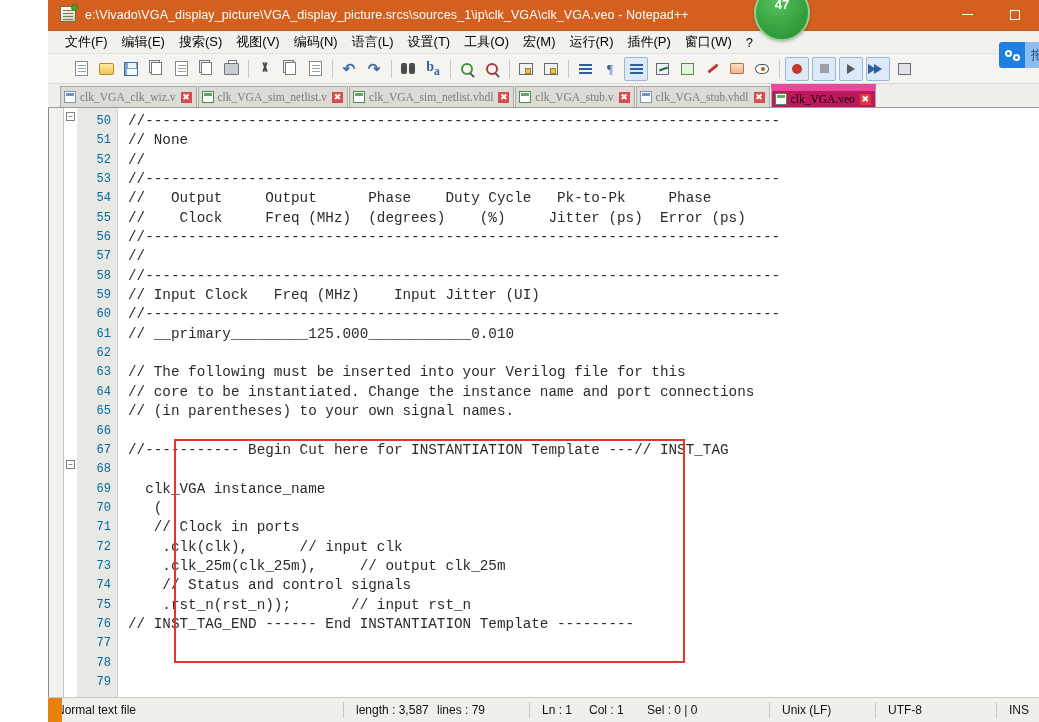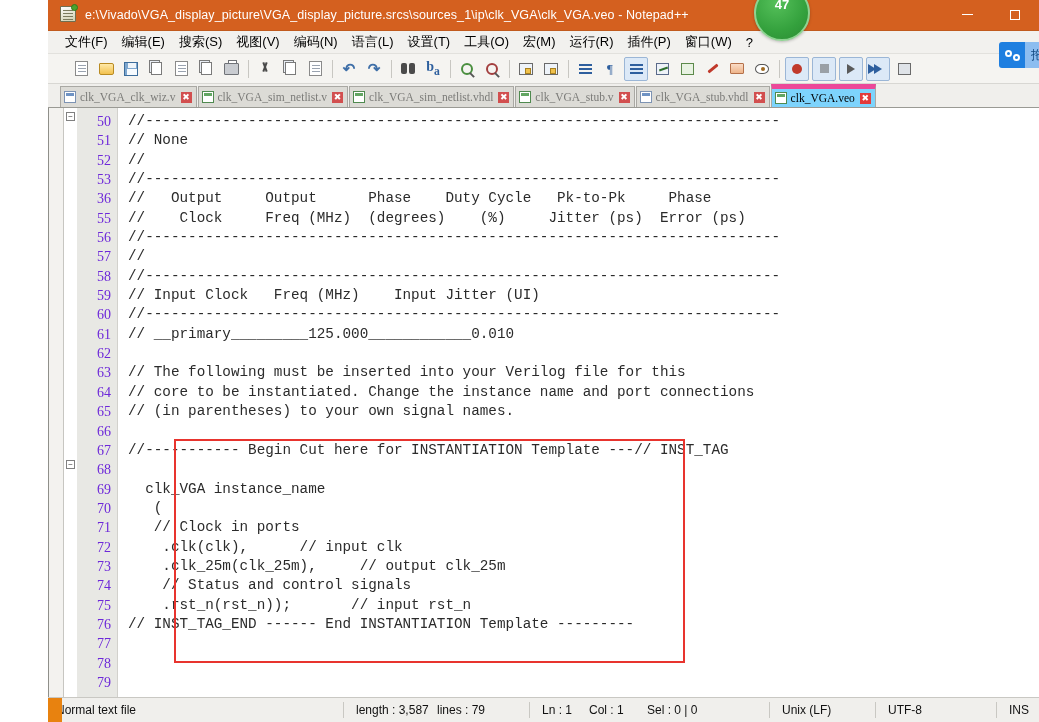--- a/index.html
+++ b/index.html
@@ -362,23 +362,23 @@
     margin-right: 1px;
     padding: 0 4px 0 3px;
     box-sizing: border-box;
     font-family: "Liberation Serif", serif;
     font-size: 11.5px;
     color: #7b7b78;
     white-space: nowrap;
     position: relative;
   }
   .tab.active {
-    background: #7dd3fc;
+    background: #be185d;
     color: #000000;
-    border-top: 5px solid #ec4899;
+    border-top: 7px solid #ec4899;
     height: 23px;
     z-index: 2;
   }
   .tab-icon {
     width: 12px; height: 12px;
     margin-right: 4px;
     background: #ffffff;
     border: 1px solid #7d93b3;
     box-sizing: border-box;
     position: relative;
@@ -458,23 +458,23 @@
     background: #e8e8e4;
     border-right: 1px solid #d2d1cc;
     flex: 0 0 auto;
     padding-top: 4px;
     box-sizing: border-box;
     text-align: right;
   }
   .gutter .ln {
     height: 19.35px;
     line-height: 19.35px;
-    font-family: Liberation Serif, serif;
-    font-size: 14px;
-    color: #6d28d9;
+    font-family: Liberation Mono, monospace;
+    font-size: 12px;
+    color: #0369a1;
     padding-right: 6px;
     box-sizing: border-box;
   }
   .code-area {
     flex: 1 1 auto;
     position: relative;
     padding-top: 4px;
     overflow: hidden;
     background: #ffffff;
   }
@@ -757,21 +757,21 @@
     <div class="fold-col">
       <div class="fold-mark" style="top:4px;">−</div>
       <div class="fold-mark" style="top:352px;">−</div>
     </div>
 
     <div class="gutter" id="gutter">
         <div class="ln">50</div>
         <div class="ln">51</div>
         <div class="ln">52</div>
         <div class="ln">53</div>
-        <div class="ln">36</div>
+        <div class="ln">54</div>
         <div class="ln">55</div>
         <div class="ln">56</div>
         <div class="ln">57</div>
         <div class="ln">58</div>
         <div class="ln">59</div>
         <div class="ln">60</div>
         <div class="ln">61</div>
         <div class="ln">62</div>
         <div class="ln">63</div>
         <div class="ln">64</div>

